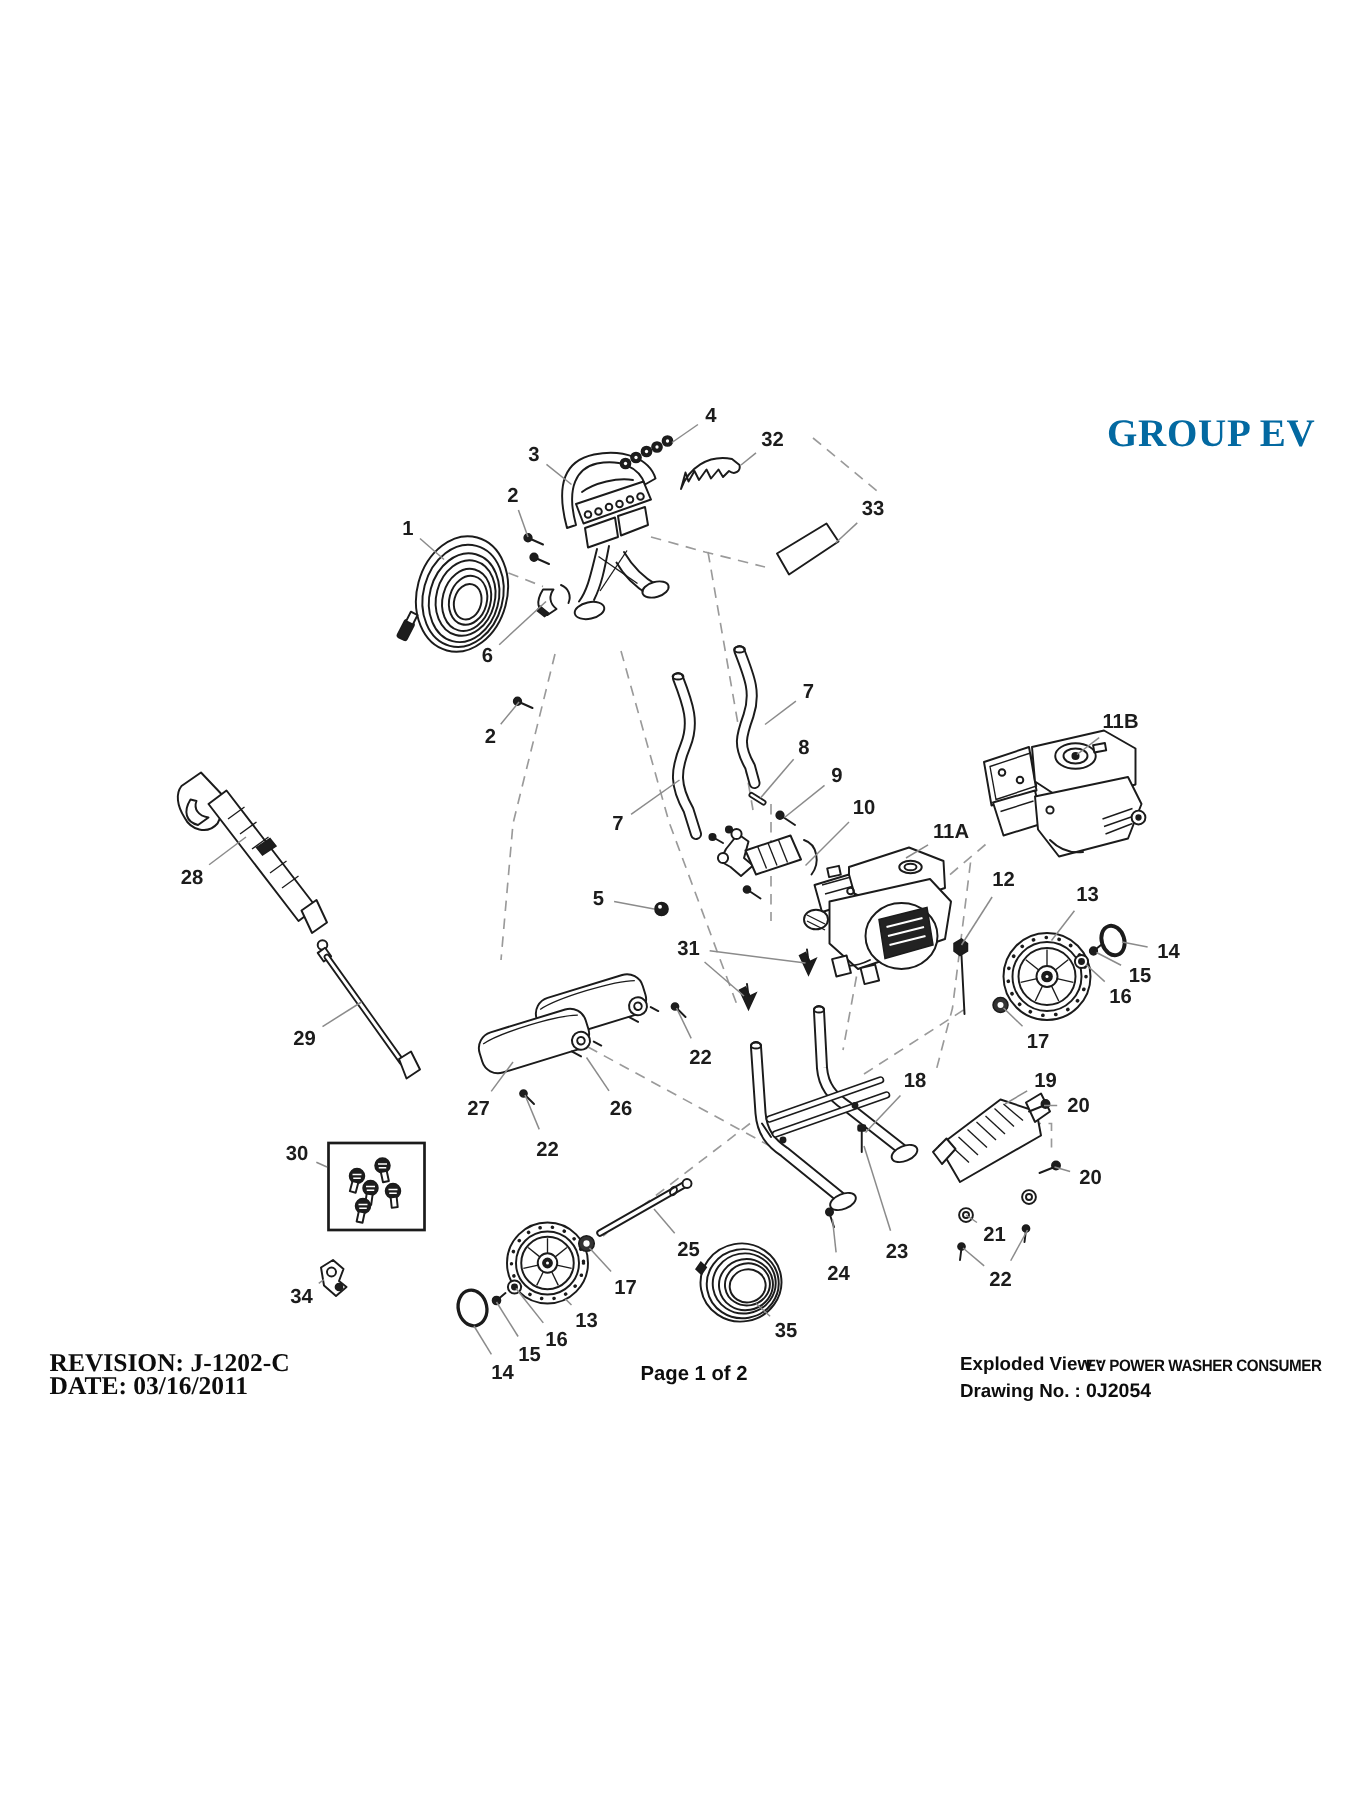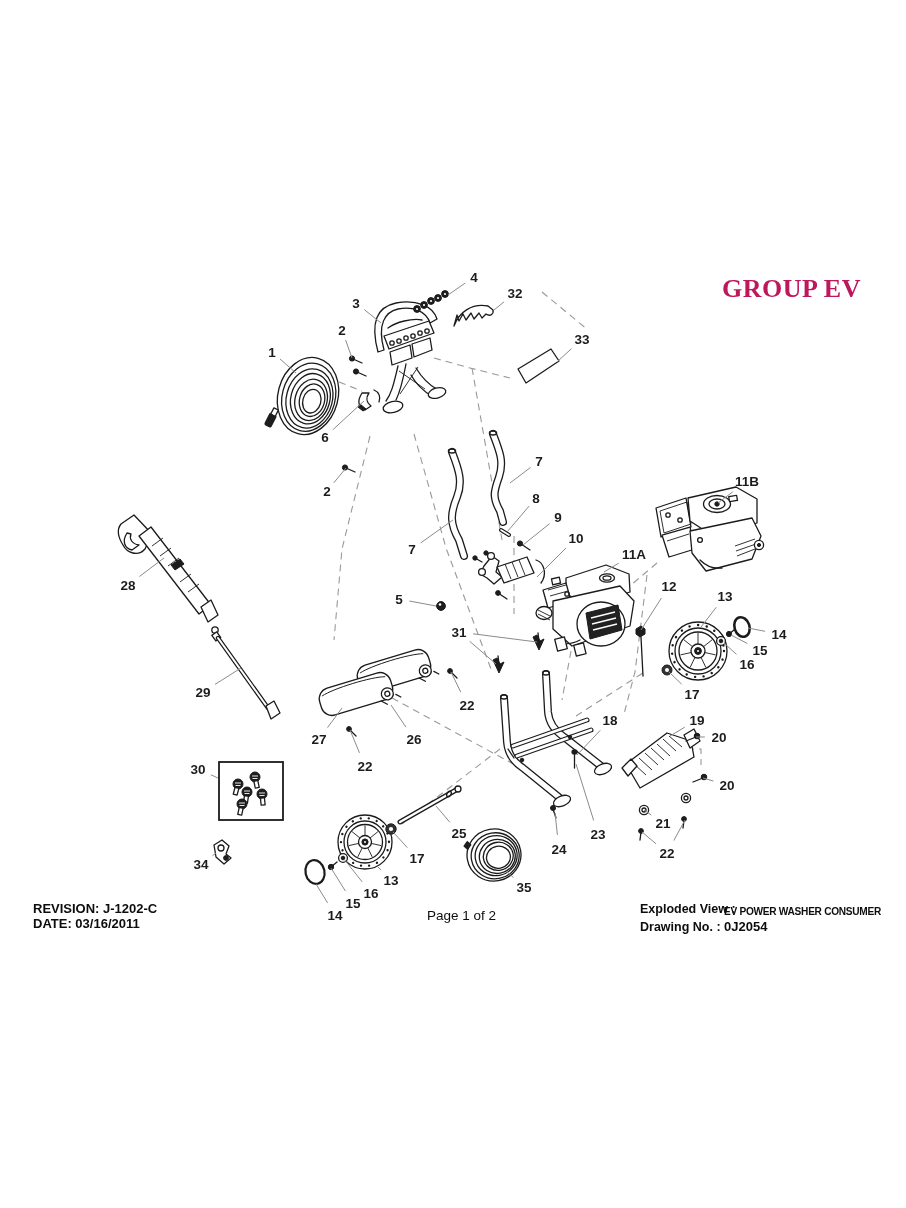--- a/index.html
+++ b/index.html
@@ -14,25 +14,25 @@
   .tube-i{stroke:#ffffff;fill:none;stroke-width:5.4;stroke-linecap:round;stroke-linejoin:round;}
   .rail-o{stroke:#1b1b1b;fill:none;stroke-width:5;stroke-linecap:round;}
   .rail-i{stroke:#ffffff;fill:none;stroke-width:2.8;stroke-linecap:round;}
   .thin{stroke:#1b1b1b;stroke-width:0.9;fill:none;}
   .dash{stroke:#9a9a9a;stroke-width:1.1;fill:none;stroke-dasharray:7 5;}
   .leader{stroke:#8b8b8b;stroke-width:1;}
   .callout{font-family:"Liberation Sans",sans-serif;font-size:13.5px;font-weight:bold;
            fill:#1c1c1c;text-anchor:middle;}
   .dots{stroke:#1b1b1b;fill:none;stroke-linecap:round;}
   
-  .title{position:absolute;top:274px;right:45px;font-family:"Liberation Serif",serif;
-         font-weight:bold;font-size:26px;color:#be185d;letter-spacing:0.5px;}
-  .rev{position:absolute;left:33px;top:901px;font-family:Liberation Sans, sans-serif;
-       font-weight:bold;font-size:13px;color:#0d0d0d;line-height:15px;}
-  .pageno{position:absolute;left:415px;top:908px;font-weight:normal;font-size:13.5px;color:#0d0d0d;padding-left:12px;}
+  .title{position:absolute;top:274px;right:29px;font-family:"Liberation Serif",serif;
+         font-weight:bold;font-size:26px;color:#0369a1;letter-spacing:0.5px;}
+  .rev{position:absolute;left:33px;top:901px;font-family:Liberation Serif, serif;
+       font-weight:bold;font-size:17px;color:#0d0d0d;line-height:15px;}
+  .pageno{position:absolute;left:415px;top:908px;font-weight:bold;font-size:13.5px;color:#0d0d0d;padding-left:12px;}
   .stamp{position:absolute;left:640px;top:901px;font-size:12.5px;color:#0d0d0d;line-height:16px;}
   .stamp .row{display:flex;white-space:nowrap;}
   .stamp .lbl{font-weight:bold;width:84px;}
   .stamp .val1{font-weight:bold;font-size:11px;letter-spacing:-0.3px;transform:scaleX(0.92);
                transform-origin:left center;padding-top:2px;}
   .stamp .val2{font-weight:bold;font-size:13px;text-align:center;}
 </style>
 </head>
 <body>
 

